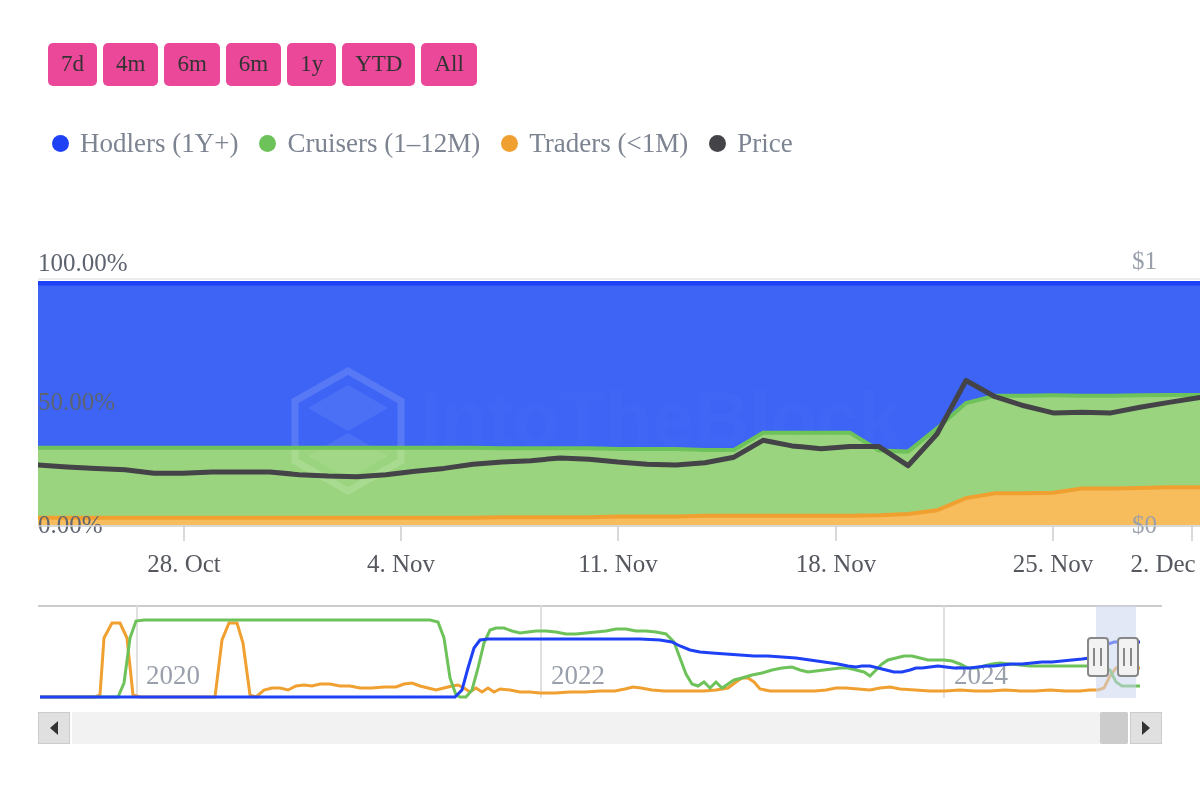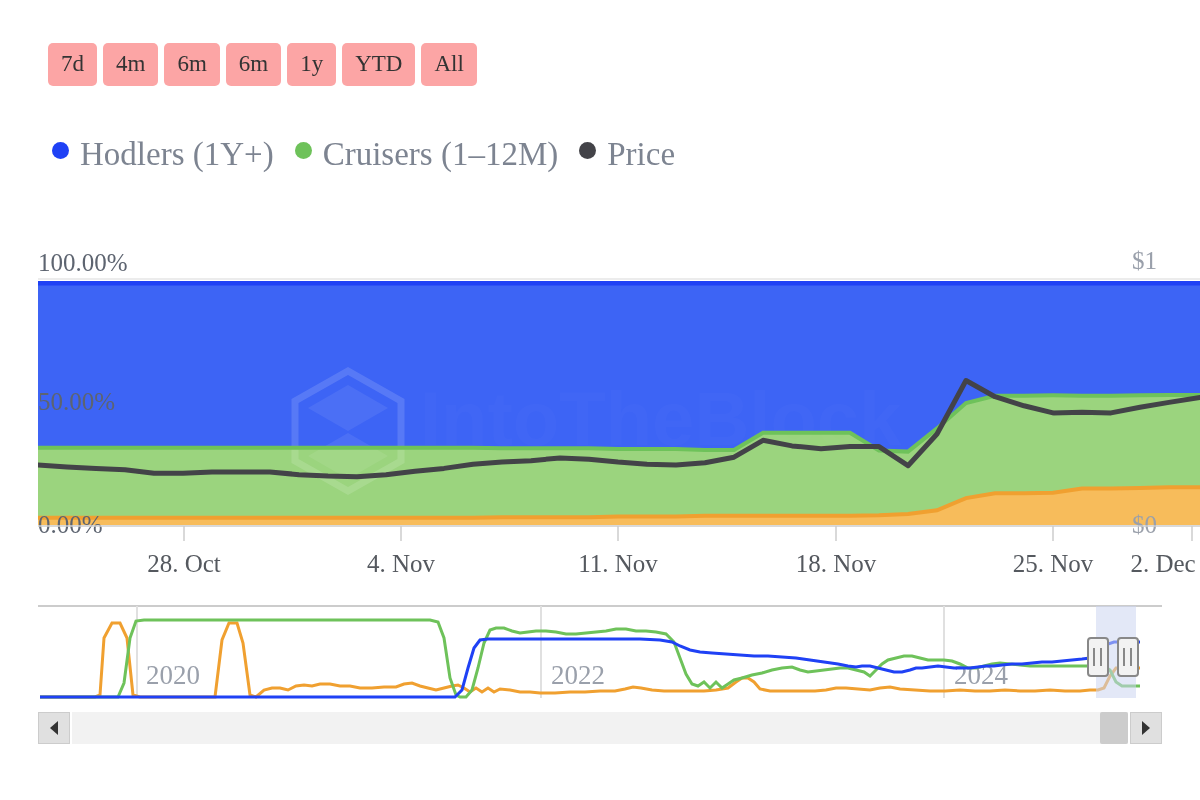--- a/index.html
+++ b/index.html
@@ -13,21 +13,21 @@
     -webkit-font-smoothing: antialiased;
   }
   #app { position: relative; width: 1200px; height: 800px; }
 
   
   .range-buttons {
     position: absolute; left: 48px; top: 43px;
     display: flex; align-items: center; gap: 6px;
   }
   .range-btn {
-    background: #fca5a5;
+    background: #ec4899;
     border: none;
     border-radius: 5px;
     color: #333333;
     font-family: "Liberation Serif", serif;
     font-size: 23px;
     line-height: 1;
     padding: 9px 13px 11px 13px;
     cursor: pointer;
     white-space: nowrap;
   }
@@ -41,25 +41,24 @@
     display: flex; align-items: center; gap: 11px;
     margin-right: 11px;
     cursor: pointer;
   }
   .legend-dot {
     width: 17px; height: 17px; border-radius: 50%;
     flex: 0 0 auto;
   }
   .legend-label {
     font-family: "Liberation Serif", serif;
-    font-size: 33px;
+    font-size: 27px;
     color: #7d8491;
     line-height: 1;
     white-space: nowrap;
-    margin-top: 8px;
   }
 
   
   .chart-wrap {
     position: absolute; left: 0px; top: 245px;
     width: 1200px; height: 350px;
   }
   .chart-svg { display: block; }
 
   .axis-label {
@@ -153,20 +152,24 @@
   </div>
 
   <div class="legend">
     <div class="legend-item">
       <span class="legend-dot" style="background:#1f41f5"></span>
       <span class="legend-label">Hodlers (1Y+)</span>
     </div>
     <div class="legend-item">
       <span class="legend-dot" style="background:#6ec25a"></span>
       <span class="legend-label">Cruisers (1–12M)</span>
+    </div>
+    <div class="legend-item">
+      <span class="legend-dot" style="background:#f0a030"></span>
+      <span class="legend-label">Traders (&lt;1M)</span>
     </div>
     <div class="legend-item">
       <span class="legend-dot" style="background:#434348"></span>
       <span class="legend-label">Price</span>
     </div>
   </div>
 
   <div class="chart-wrap">
     <svg class="chart-svg" width="1200" height="350" viewBox="0 0 1200 350">
 

